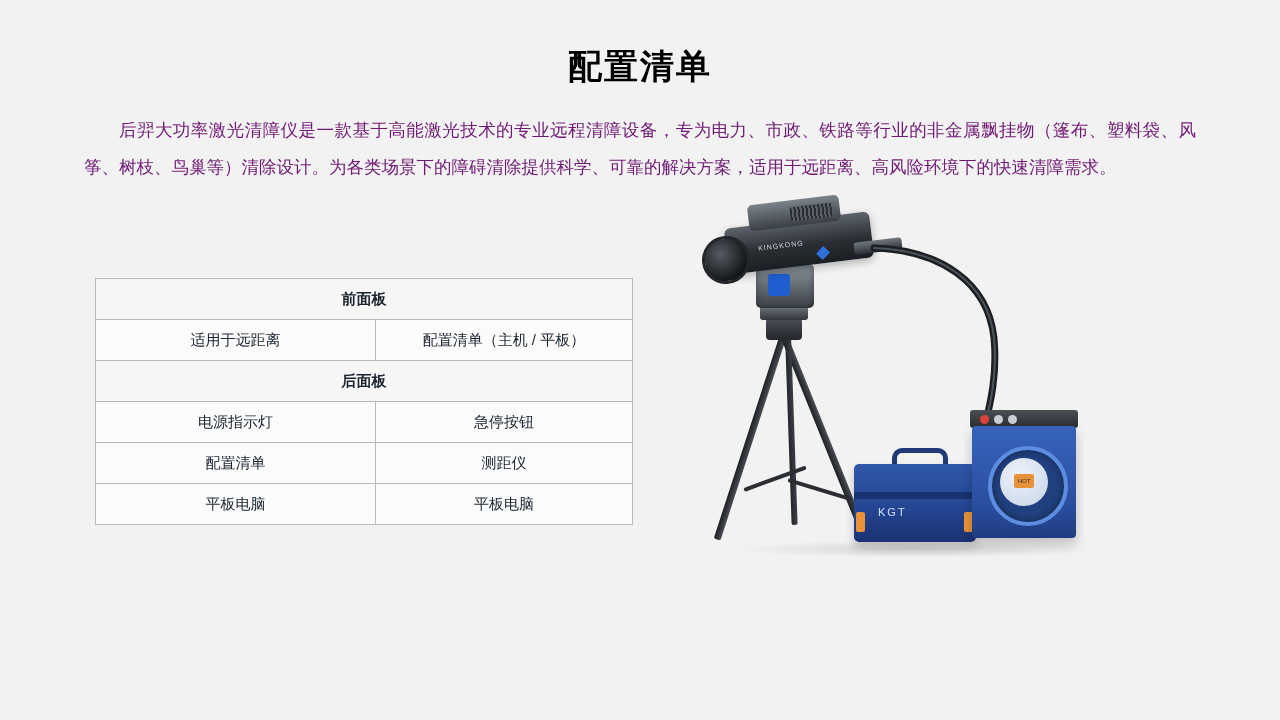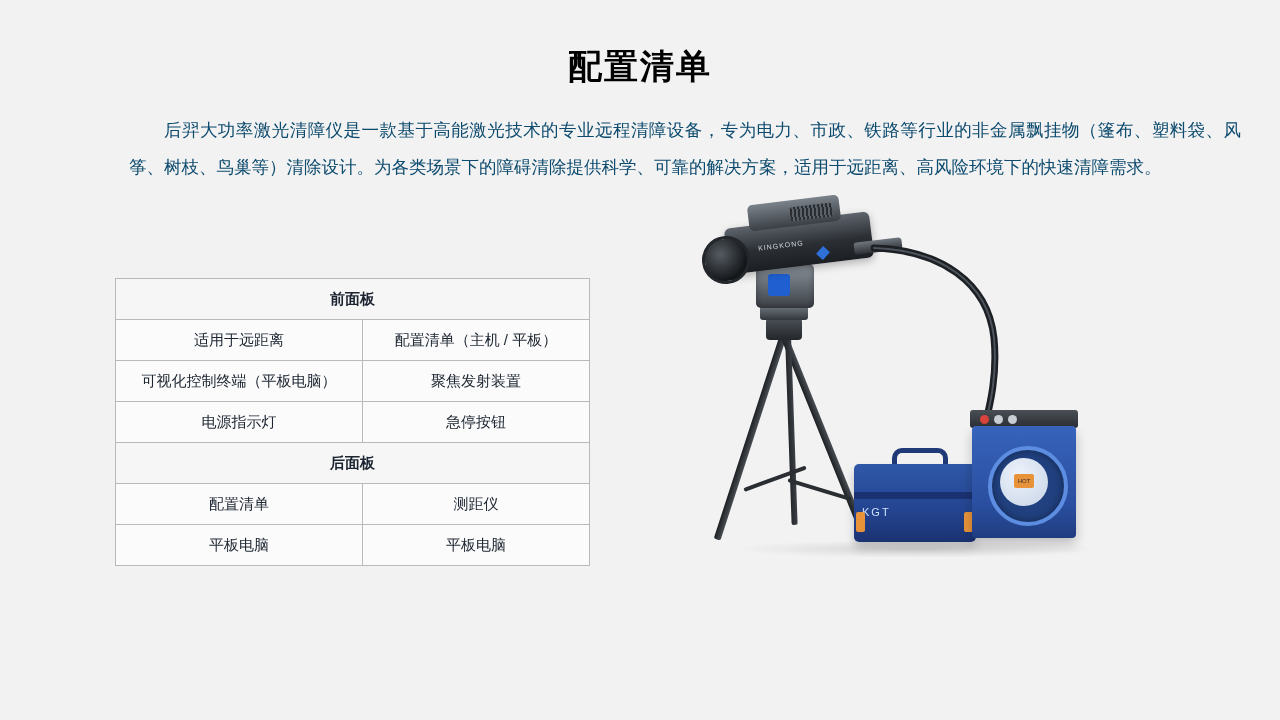--- a/index.html
+++ b/index.html
@@ -37,30 +37,29 @@
 
   .intro {
     position: absolute;
     top: 112px;
     left: 84px;
     width: 1112px;
     font-size: 17.5px;
     line-height: 2.1;
     text-align: justify;
     text-indent: 2em;
-    color: #0c4a6e;
-    margin-left: 45px;
+    color: #701a75;
   }
 
   
   .spec-table {
     position: absolute;
     top: 278px;
-    left: 115px;
-    width: 475px;
+    left: 95px;
+    width: 538px;
     border-collapse: collapse;
     background: #fbfbfb;
     font-size: 15px;
   }
   .spec-table td {
     border: 1px solid #b9b9b9;
     height: 40px;
     text-align: center;
     vertical-align: middle;
     color: #1b2430;
@@ -220,21 +219,21 @@
     border-radius: 10px 10px 0 0;
   }
   .case-strip {
     position: absolute;
     left: 214px; top: 252px;
     width: 122px; height: 7px;
     background: #1b3272;
   }
   .case-label {
     position: absolute;
-    left: 222px; top: 266px;
+    left: 238px; top: 266px;
     font-size: 11px;
     color: #cfe0ff;
     letter-spacing: 2px;
   }
   .case-clip {
     position: absolute;
     width: 9px; height: 20px;
     background: #e8933a;
     border-radius: 2px;
     top: 272px;
@@ -313,29 +312,25 @@
   <table class="spec-table">
     <tbody>
       <tr>
         <td class="section" colspan="2">前面板</td>
       </tr>
       <tr>
         <td>适用于远距离</td>
         <td>配置清单（主机 / 平板）</td>
       </tr>
       <tr>
-        <td>可视化控制终端（平板电脑）</td>
-        <td>聚焦发射装置</td>
+        <td class="section" colspan="2">后面板</td>
       </tr>
       <tr>
         <td>电源指示灯</td>
         <td>急停按钮</td>
-      </tr>
-      <tr>
-        <td class="section" colspan="2">后面板</td>
       </tr>
       <tr>
         <td>配置清单</td>
         <td>测距仪</td>
       </tr>
       <tr>
         <td>平板电脑</td>
         <td>平板电脑</td>
       </tr>
     </tbody>

